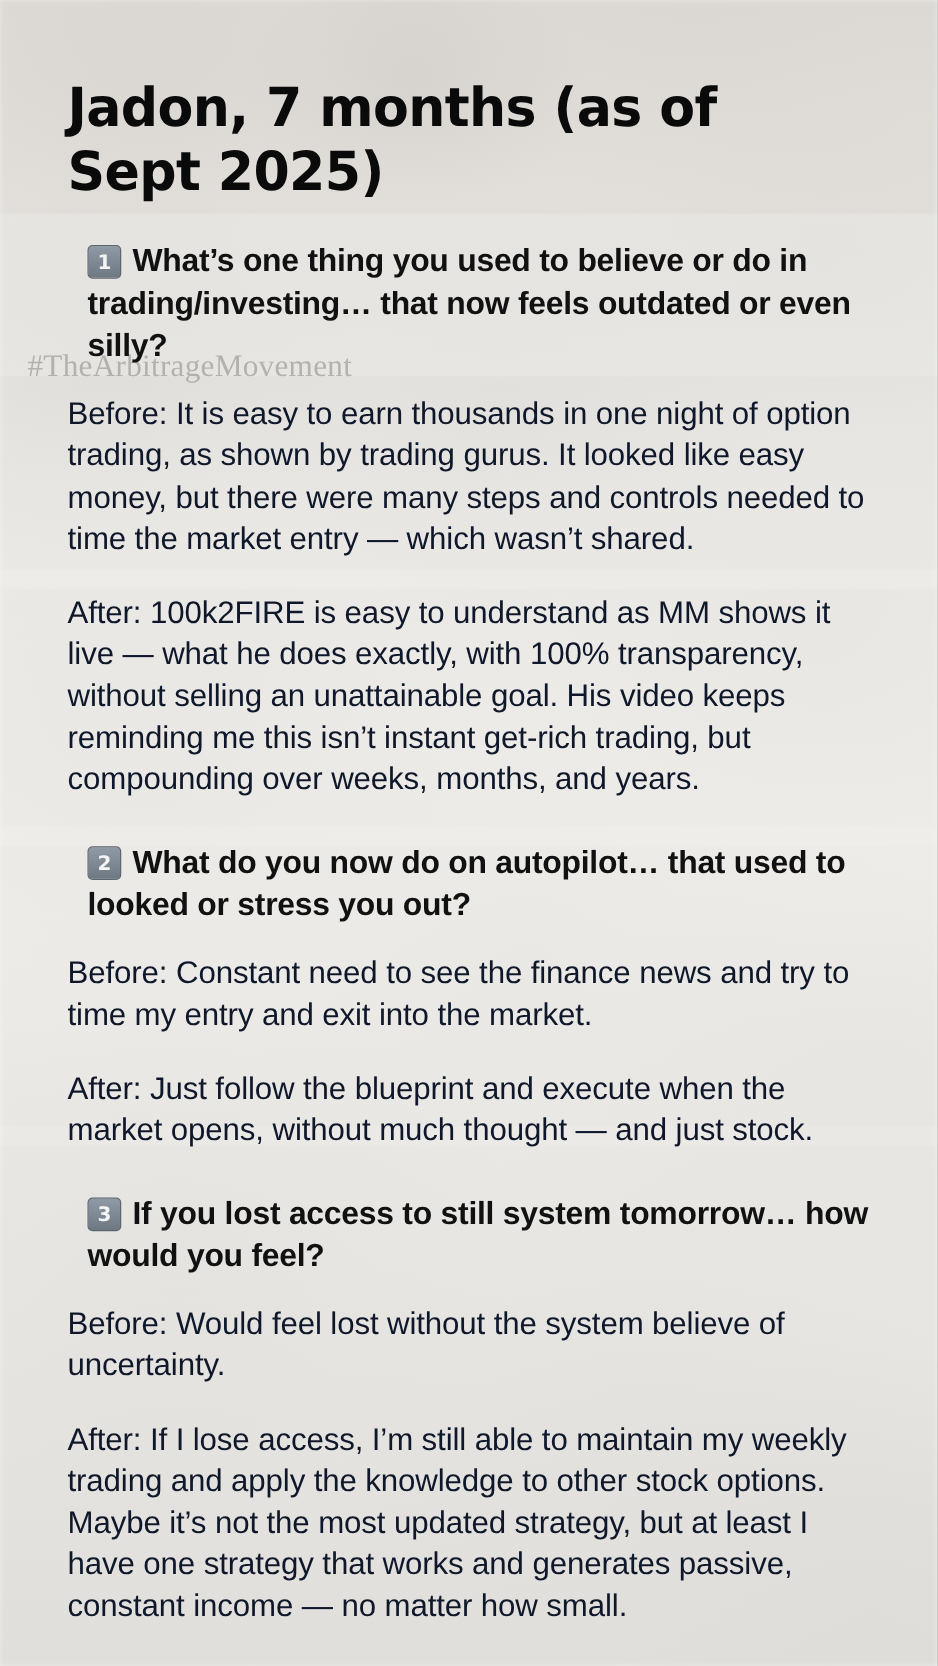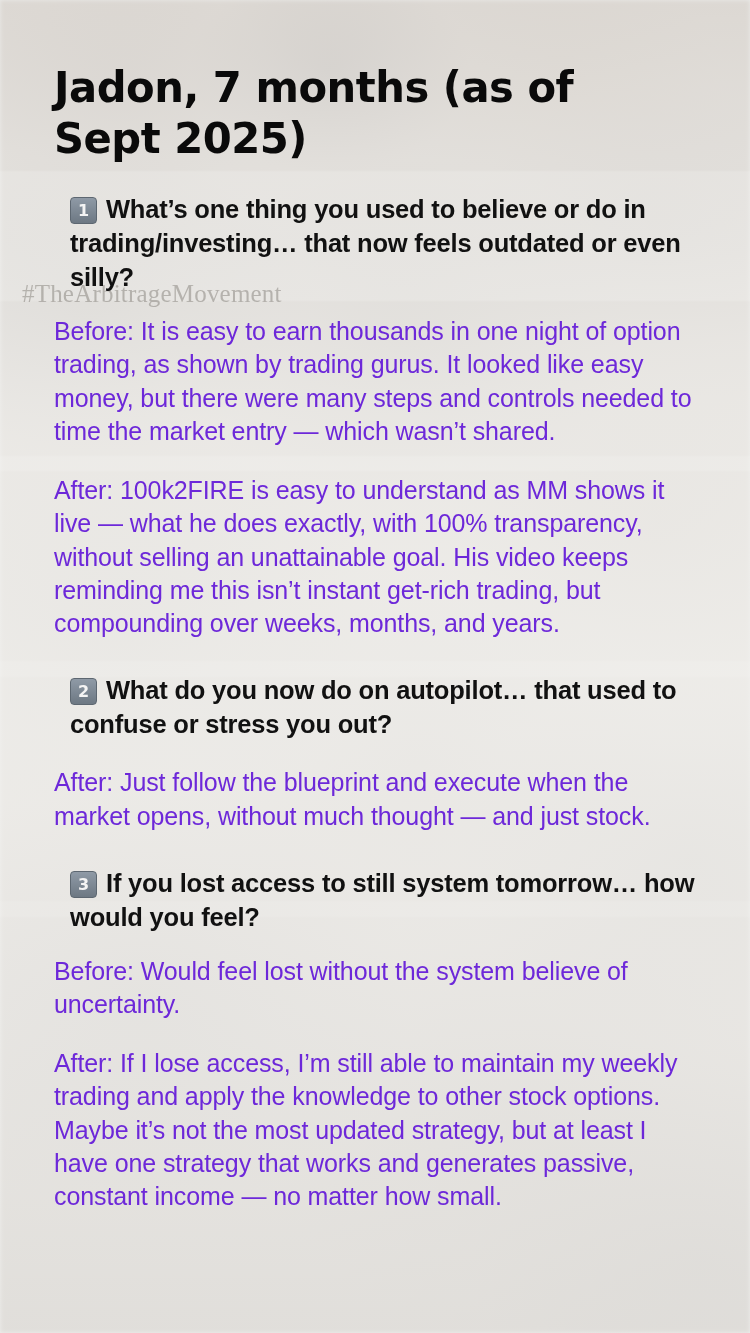--- a/index.html
+++ b/index.html
@@ -136,21 +136,21 @@
     border: 1px solid #5d6771;
     border-radius: 4px;
     margin-right: 9px;
     vertical-align: 2px;
     font-family: "DejaVu Sans", sans-serif;
   }
 
   .p {
     font-size: 25px;
     line-height: 1.33;
-    color: #6d28d9;
+    color: #0f172a;
     margin: 0 0 26px 0;
     letter-spacing: -0.1px;
   }
   .p.tight { margin-bottom: 30px; margin-top: 24px; }
   .blk { margin-bottom: 34px; }
 </style>
 </head>
 <body>
 
 <div class="page">
@@ -166,22 +166,23 @@
     <div class="blk">
       <p class="q">
         <span class="num">1</span><span>What’s one thing you used to believe or do in trading/investing… that now feels outdated or even silly?</span>
       </p>
       <p class="p">Before: It is easy to earn thousands in one night of option trading, as shown by trading gurus. It looked like easy money, but there were many steps and controls needed to time the market entry — which wasn’t shared.</p>
       <p class="p tight">After: 100k2FIRE is easy to understand as MM shows it live — what he does exactly, with 100% transparency, without selling an unattainable goal. His video keeps reminding me this isn’t instant get-rich trading, but compounding over weeks, months, and years.</p>
     </div>
 
     <div class="blk">
       <p class="q">
-        <span class="num">2</span><span>What do you now do on autopilot… that used to confuse or stress you out?</span>
+        <span class="num">2</span><span>What do you now do on autopilot… that used to looked or stress you out?</span>
       </p>
+      <p class="p">Before: Constant need to see the finance news and try to time my entry and exit into the market.</p>
       <p class="p tight">After: Just follow the blueprint and execute when the market opens, without much thought — and just stock.</p>
     </div>
 
     <div class="blk">
       <p class="q">
         <span class="num">3</span><span>If you lost access to still system tomorrow… how would you feel?</span>
       </p>
       <p class="p">Before: Would feel lost without the system believe of uncertainty.</p>
       <p class="p">After: If I lose access, I’m still able to maintain my weekly trading and apply the knowledge to other stock options. Maybe it’s not the most updated strategy, but at least I have one strategy that works and generates passive, constant income — no matter how small.</p>
     </div>

